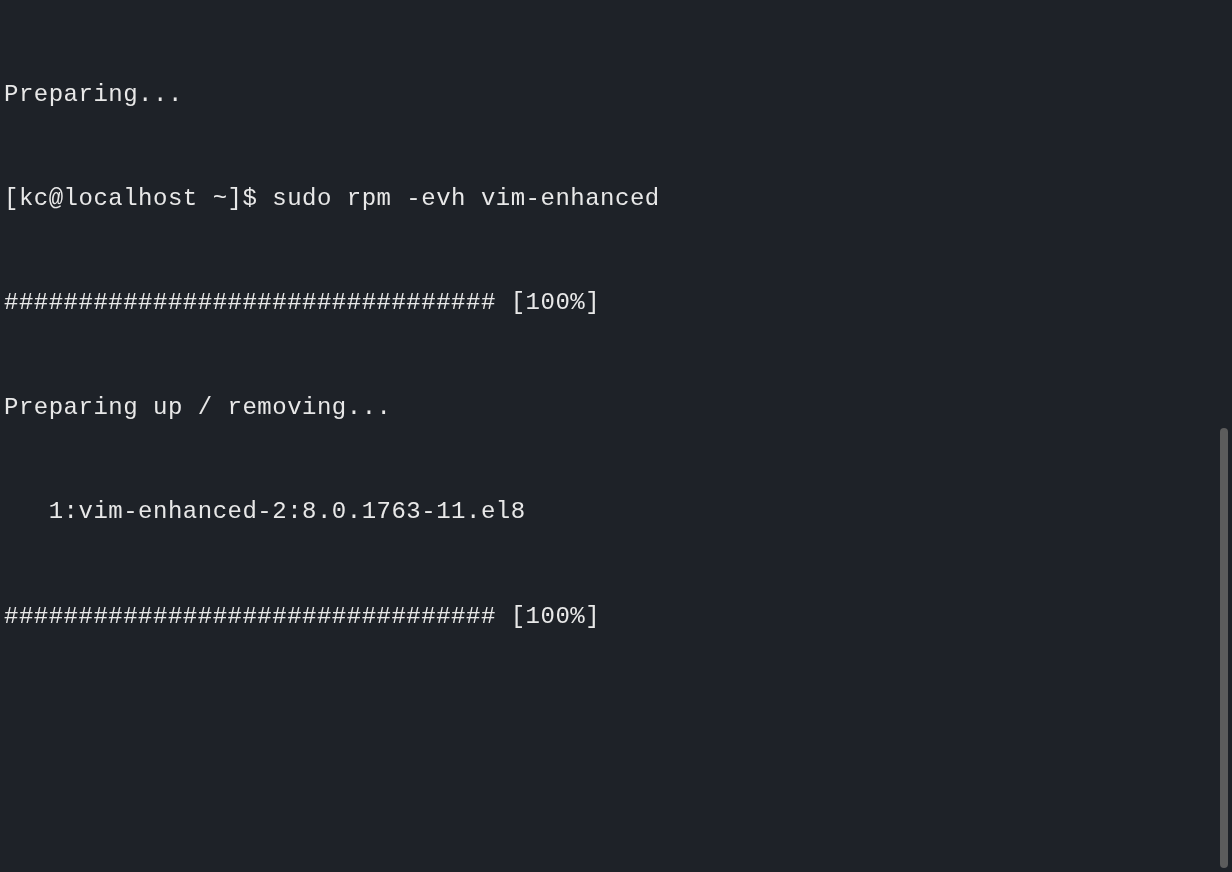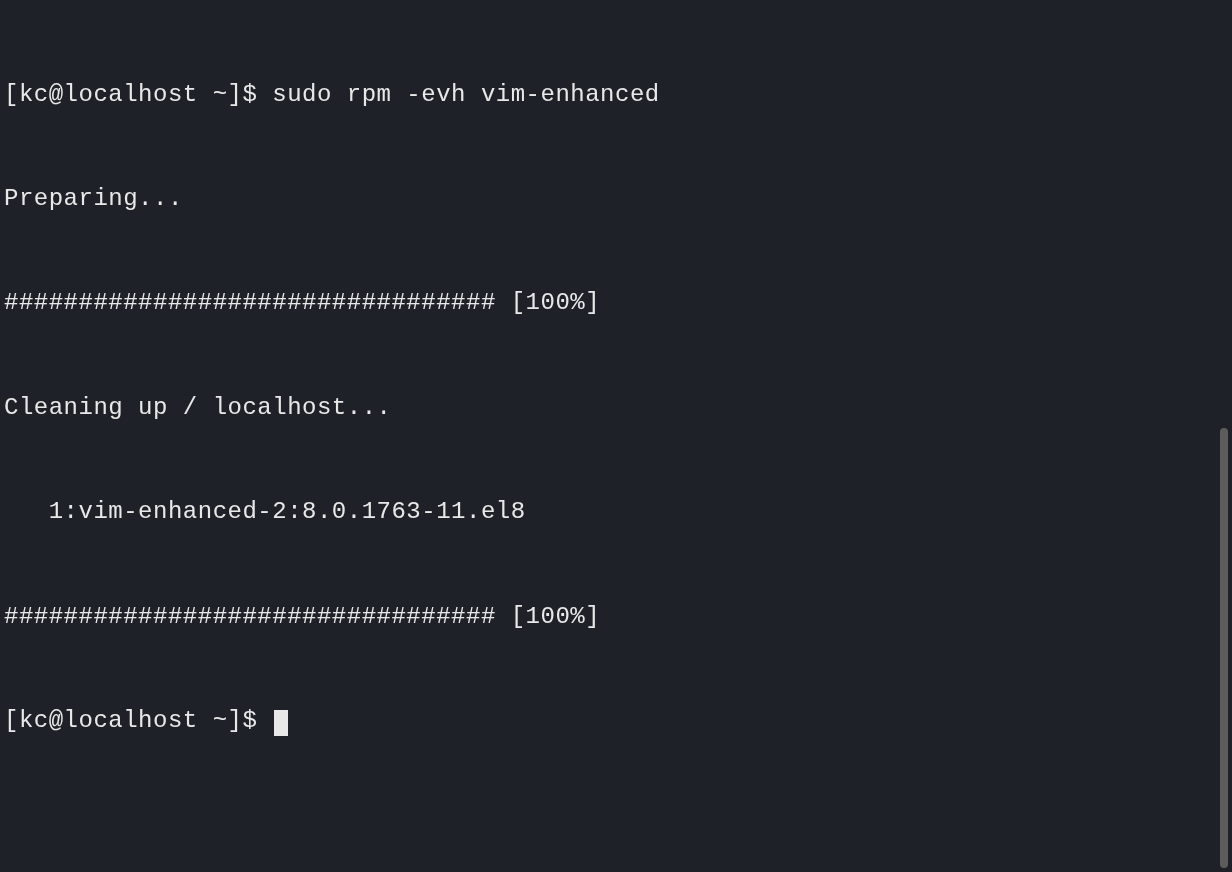--- a/index.html
+++ b/index.html
@@ -43,22 +43,21 @@
       width: 8px;
       height: 440px;
       background-color: #5c5c5c;
       border-radius: 4px;
     }
   </style>
 </head>
 <body>
 
 <div class="terminal">
+  <div class="terminal-line">Preparing...</div>
   <div class="terminal-line">[kc@localhost ~]$ sudo rpm -evh vim-enhanced</div>
-  <div class="terminal-line">Preparing...</div>
   <div class="terminal-line">################################# [100%]</div>
-  <div class="terminal-line">Cleaning up / localhost...</div>
+  <div class="terminal-line">Preparing up / removing...</div>
   <div class="terminal-line">   1:vim-enhanced-2:8.0.1763-11.el8</div>
   <div class="terminal-line">################################# [100%]</div>
-  <div class="terminal-line"><span>[kc@localhost ~]$ </span><span class="cursor"></span></div>
 </div>
 
 <div class="scrollbar"></div>
 
 </body></html>

